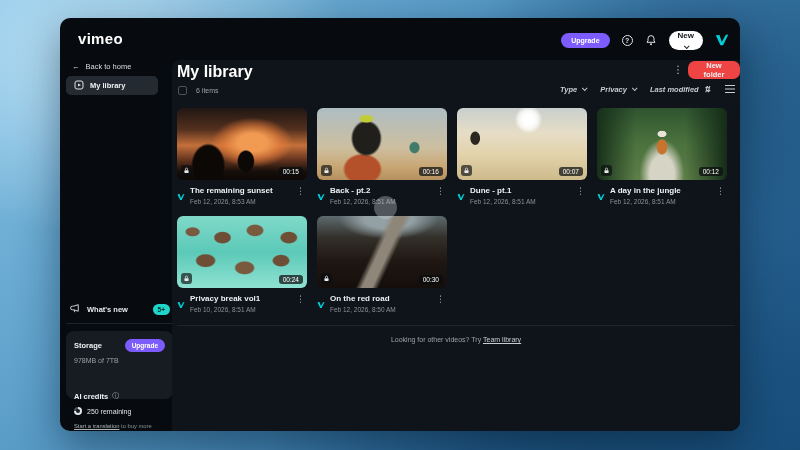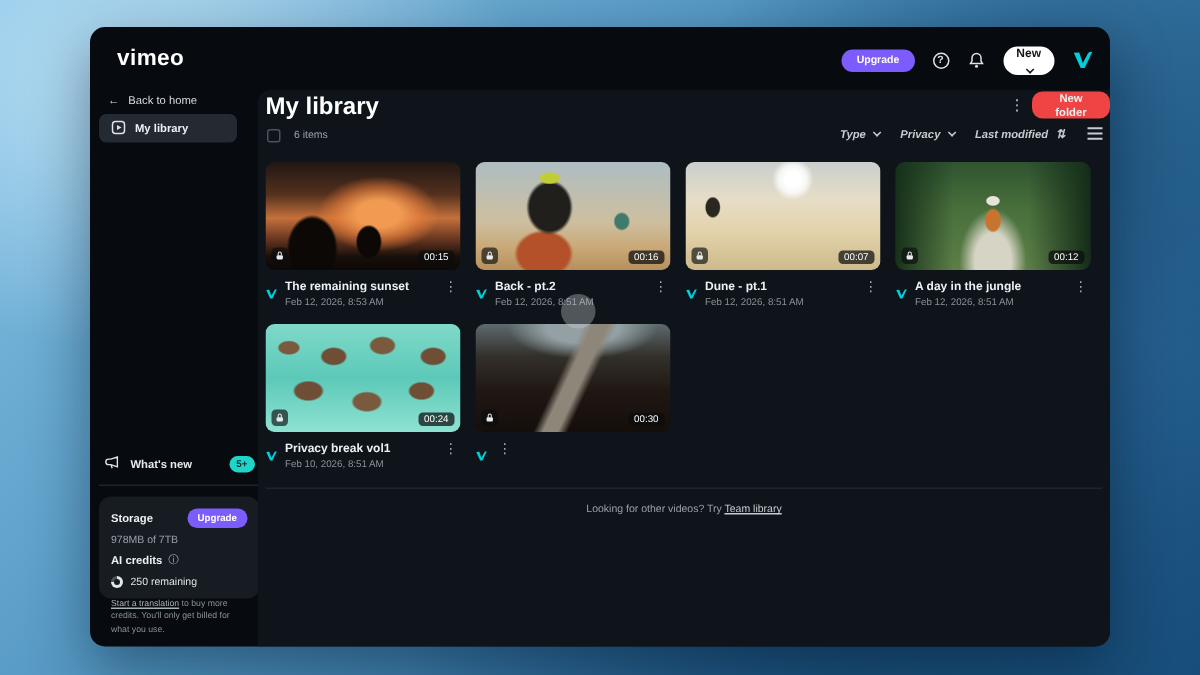--- a/index.html
+++ b/index.html
@@ -35,21 +35,21 @@
   .back-row { position:absolute; left:12px; top:44px; display:flex; align-items:center; gap:6px; font-size:7.5px; color:#d7dbdf; cursor:pointer; }
   .side-item { position:absolute; left:6px; top:58px; width:92px; height:19px; background:#232a31; border-radius:5px; display:flex; align-items:center; gap:6px; padding:0 8px; font-size:7.5px; font-weight:bold; color:#eef1f3; cursor:pointer; }
   .whats-new { position:absolute; left:10px; top:285px; width:100px; display:flex; align-items:center; gap:6px; font-size:7.5px; font-weight:bold; color:#e7ebee; cursor:pointer; }
   .tealbadge { margin-left:auto; background:#1fd4c8; color:#07302c; font-size:6.5px; font-weight:bold; padding:2px 5px; border-radius:7px; }
   .side-divider { position:absolute; left:6px; top:305px; width:106px; height:1px; background:#1d242b; }
   .storage-card { position:absolute; left:6px; top:313px; width:107px; height:68px; background:#161c22; border-radius:8px; padding:8px; }
   .storage-row { display:flex; align-items:center; justify-content:space-between; }
   .storage-title { font-size:7.5px; font-weight:bold; color:#eef1f3; }
   .upgrade-mini { background:#7c5cfc; color:#fff; border:none; font-family:inherit; font-size:6.5px; font-weight:bold; padding:3px 7px; border-radius:8px; cursor:pointer; }
   .usage { font-size:7px; color:#99a1a8; margin-top:5px; }
-  .ai-title { font-size:7.5px; font-weight:bold; color:#eef1f3; margin-top:4px; display:flex; align-items:center; gap:4px; }
+  .ai-title { font-size:7.5px; font-weight:bold; color:#eef1f3; margin-top:27px; display:flex; align-items:center; gap:4px; }
   .info-glyph { font-size:7px; color:#aab3ba; font-weight:normal; }
   .credits-row { display:flex; align-items:center; gap:5px; margin-top:6px; font-size:7px; color:#dfe3e6; }
   .gauge { width:8px; height:8px; border-radius:50%; background:conic-gradient(#e3e7ea 0 75%, #4a525a 75% 100%); position:relative; }
   .gauge::after { content:""; position:absolute; left:2px; top:2px; width:4px; height:4px; border-radius:50%; background:#161c22; }
   .fineprint { font-size:5.8px; color:#8a9299; margin-top:7px; line-height:1.45; }
   .fineprint a { color:#aab3ba; text-decoration:underline; cursor:pointer; }
   
   .main-panel { position:absolute; left:112px; top:42px; width:568px; height:371px; background:#0f141a; border-radius:8px 0 0 0; }
   .page-title { position:absolute; left:117px; top:45px; font-size:16px; font-weight:bold; color:#fff; }
   .hdr-kebab { position:absolute; left:612px; top:46px; font-size:10px; color:#c6ccd1; cursor:pointer; width:12px; text-align:center; }
@@ -336,20 +336,24 @@
             <rect x="2" y="4.5" width="6" height="4" rx="1" fill="#e7ebee"></rect>
             <path d="M3.5 4.5 V3 a1.5 1.5 0 0 1 3 0 V4.5" fill="none" stroke="#e7ebee" stroke-width="1"></path>
           </svg>
         </span>
       <span class="dur">00:30</span>
     </div>
     <div class="meta">
       <span class="vmark"><svg width="8" height="8" viewBox="0 0 10 10">
             <path d="M0.6 1.6 L3.2 1.4 L4.9 6.4 L7.4 1.8 Q8.2 0.9 9.4 1.2 L5.8 8.8 L3.9 8.8 Z" fill="#00ced9"></path>
           </svg></span>
+      <span class="tcol">
+        <div class="ttl">On the red road</div>
+        <div class="dte">Feb 12, 2026, 8:50 AM</div>
+      </span>
       <span class="kebab">⋮</span>
     </div>
   </div>
 
   <div class="cursor-dot"></div>
 
   <div class="footer-divider"></div>
   <div class="footer-text">
     <span>Looking for other videos? Try </span><a>Team library</a>
   </div>

